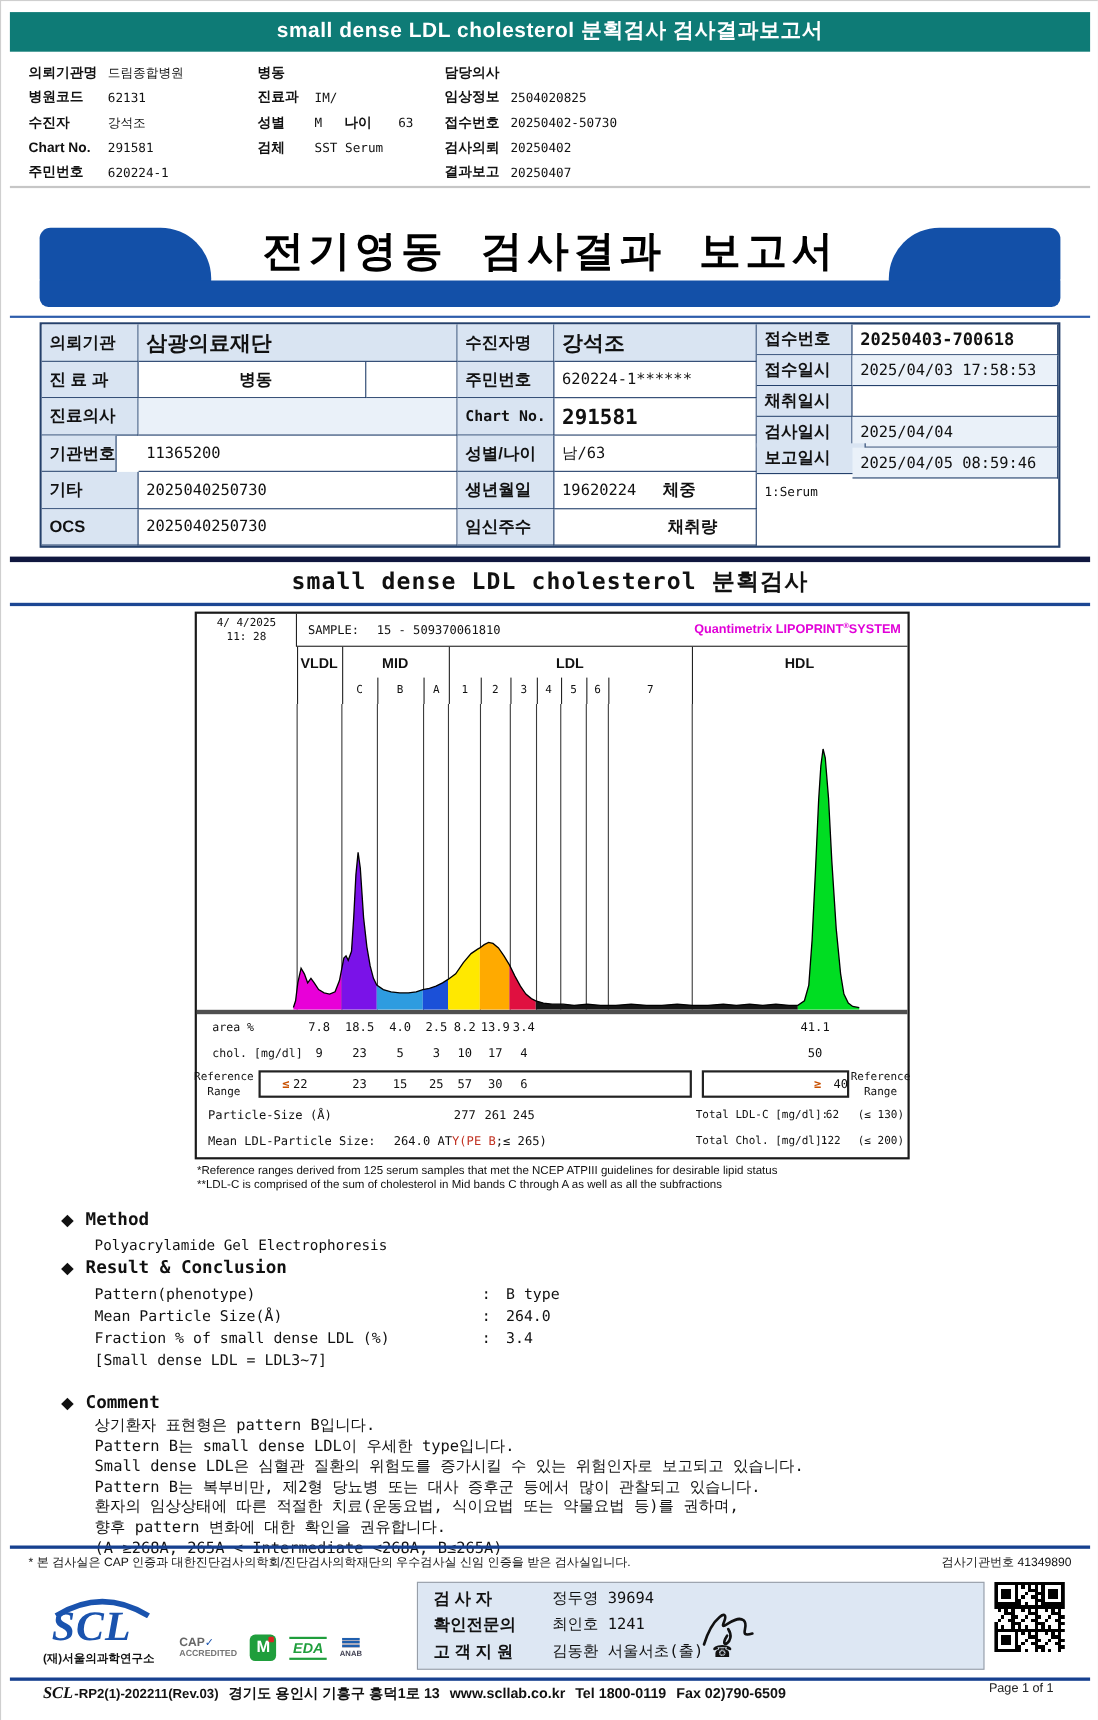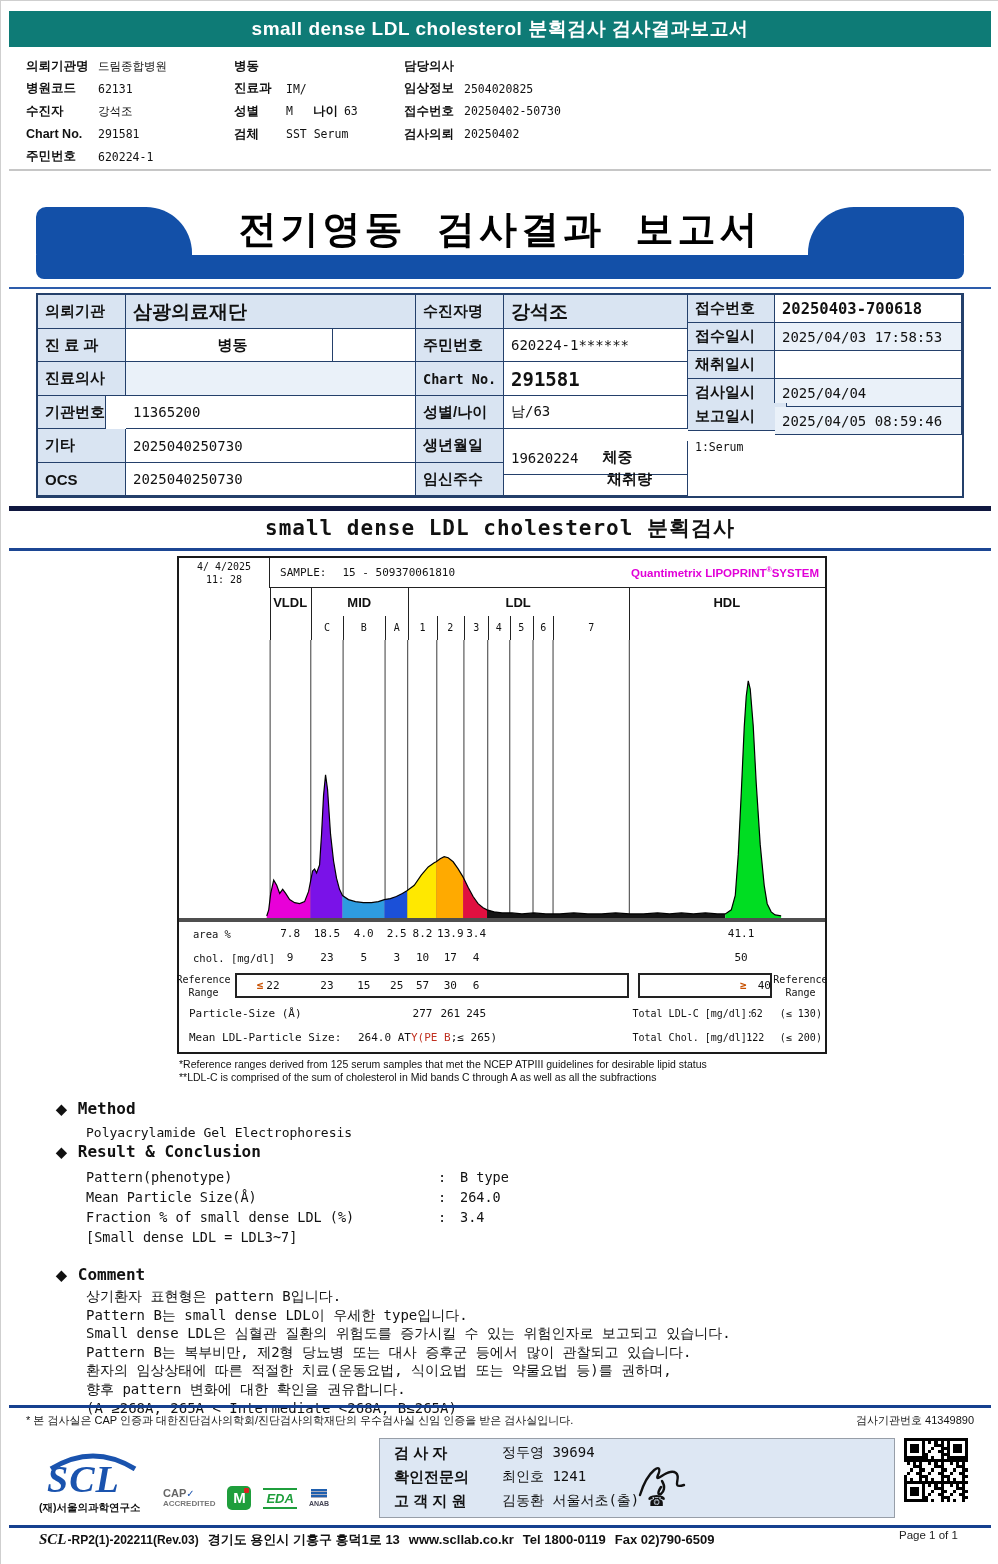--- a/index.html
+++ b/index.html
@@ -10,21 +10,21 @@
 
   
   #topbar{position:absolute;left:8px;top:10px;width:982px;height:36px;background:#0E7B76;color:#fff;
           text-align:center;font-weight:bold;font-size:19px;line-height:36px;letter-spacing:.5px}
 
   
   .ph-col{position:absolute;top:54px}
   .ph-row{display:flex;height:22.6px;align-items:center}
   .ph-label{font-weight:bold;font-size:12.5px;flex:none}
   .ph-value{font-family:"DejaVu Sans Mono","Liberation Mono",monospace;font-size:11.5px}
-  .ph-l2{margin-left:20px}.ph-v2{margin-left:6px}
+  .ph-l2{margin-left:20px}.ph-v2{margin-left:24px}
   #ph-rule{position:absolute;left:8px;top:168px;width:982px;height:2px;background:#c6c6c6}
 
   
   .tab{position:absolute;top:206px;height:56px;width:156px;background:#1350A8}
   #tab-l{left:35px;border-radius:10px 46px 0 10px}
   #tab-r{left:807px;border-radius:46px 10px 10px 0}
   #banner-bar{position:absolute;left:35px;top:254px;width:928px;height:24px;background:#1350A8;border-radius:0 0 8px 8px}
   #banner-title{position:absolute;left:35px;top:202px;width:928px;height:52px;text-align:center;
                 font-size:38px;font-weight:700;letter-spacing:4px;word-spacing:16px;line-height:52px;color:#000}
   #banner-rule{position:absolute;left:8px;top:286px;width:982px;height:2px;background:#2d5cab}
@@ -184,20 +184,24 @@
         <span class="ph-value">2504020825</span>
       </div>
       <div class="ph-row">
         <span class="ph-label" style="width: 60px;">접수번호</span>
         <span class="ph-value">20250402-50730</span>
       </div>
       <div class="ph-row">
         <span class="ph-label" style="width: 60px;">검사의뢰</span>
         <span class="ph-value">20250402</span>
       </div>
+      <div class="ph-row">
+        <span class="ph-label" style="width: 60px;">결과보고</span>
+        <span class="ph-value">20250407</span>
+      </div>
     </div>
   <div id="ph-rule"></div>
 
   <div class="tab" id="tab-l"></div>
   <div class="tab" id="tab-r"></div>
   <div id="banner-bar"></div>
   <div id="banner-title">전기영동 검사결과 보고서</div>
   <div id="banner-rule"></div>
 
   <div id="itable">
@@ -217,21 +221,21 @@
 
     <div class="cell lbl" style="left:378px;top:0;width:88px;height:34px">수진자명</div>
     <div class="cell val big bg" style="left:466px;top:0;width:184px;height:34px">강석조</div>
     <div class="cell lbl" style="left:378px;top:34px;width:88px;height:33px">주민번호</div>
     <div class="cell val" style="left:466px;top:34px;width:184px;height:33px">620224-1******</div>
     <div class="cell lbl mono" style="left:378px;top:67px;width:88px;height:34px;font-size:13.5px">Chart No.</div>
     <div class="cell val big" style="left:466px;top:67px;width:184px;height:34px">291581</div>
     <div class="cell lbl" style="left:378px;top:101px;width:88px;height:33px">성별/나이</div>
     <div class="cell val" style="left:466px;top:101px;width:184px;height:33px">남/63</div>
     <div class="cell lbl" style="left:378px;top:134px;width:88px;height:34px">생년월일</div>
-    <div class="cell val" style="left:466px;top:146px;width:184px;height:34px">
+    <div class="cell val" style="left:466px;top:134px;width:184px;height:34px">
       <span>19620224</span>
       <span class="xlab" style="margin-left:24px">체중</span>
     </div>
     <div class="cell lbl" style="left:378px;top:168px;width:88px;height:33px">임신주수</div>
     <div class="cell val" style="left:466px;top:168px;width:184px;height:33px">
       <span></span>
       <span class="xlab" style="margin-left:96px">채취량</span>
     </div>
 
     <div class="cell lbl" style="left:650px;top:0;width:87px;height:28px">접수번호</div>

